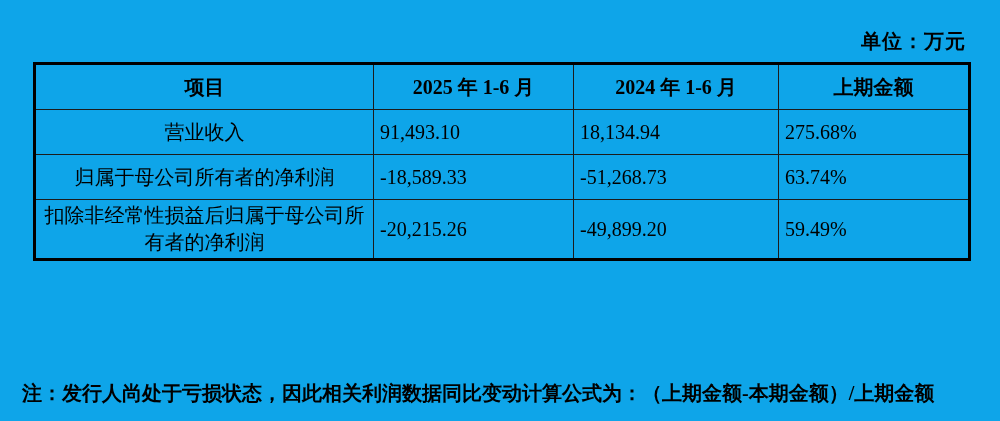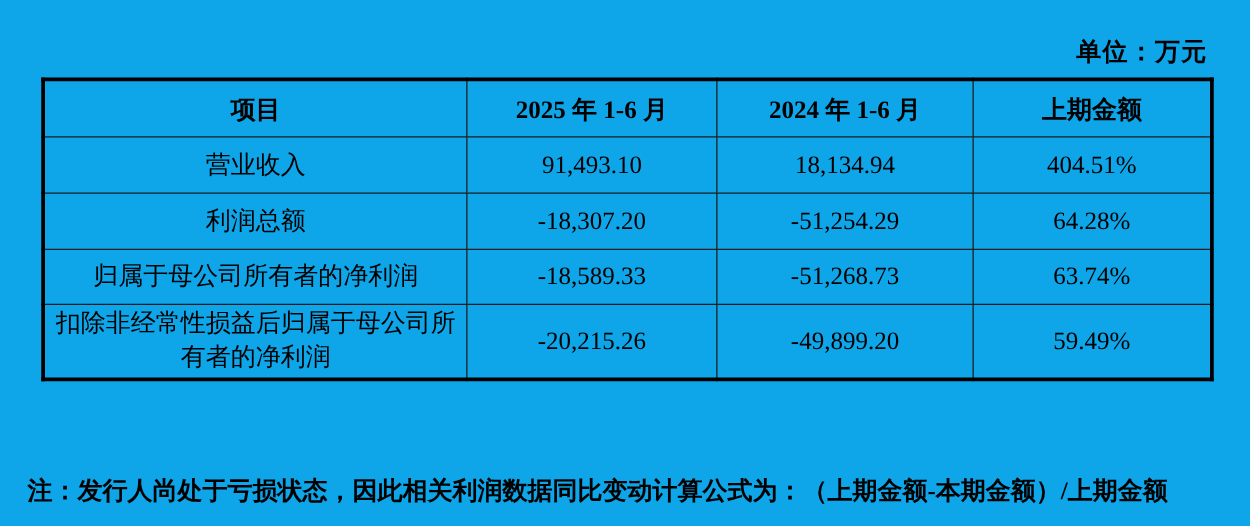--- a/index.html
+++ b/index.html
@@ -55,21 +55,21 @@
   table.fin-table tbody tr:nth-child(3) { height: 44px; }
   table.fin-table tbody tr:nth-child(4) { height: 53px; padding-left: 28px; }
   table.fin-table tbody tr:nth-child(5) { height: 57px; padding-left: 44px; }
   td.item {
     text-align: center;
     padding-left: 8px;
     padding-right: 16px;
     line-height: 27px;
   }
   td.num {
-    text-align: center;
+    text-align: left;
     padding-right: 14px;
     font-variant-numeric: lining-nums;
   }
   .note {
     position: absolute;
     top: 357px;
     left: 22px;
     width: 952px;
     font-size: 20px;
     font-weight: bold;
@@ -98,27 +98,21 @@
         <th>2025 年 1-6 月</th>
         <th>2024 年 1-6 月</th>
         <th>上期金额</th>
       </tr>
     </thead>
     <tbody>
       <tr>
         <td class="item">营业收入</td>
         <td class="num">91,493.10</td>
         <td class="num">18,134.94</td>
-        <td class="num">404.51%</td>
-      </tr>
-      <tr>
-        <td class="item">利润总额</td>
-        <td class="num">-18,307.20</td>
-        <td class="num">-51,254.29</td>
-        <td class="num">64.28%</td>
+        <td class="num">275.68%</td>
       </tr>
       <tr>
         <td class="item">归属于母公司所有者的净利润</td>
         <td class="num">-18,589.33</td>
         <td class="num">-51,268.73</td>
         <td class="num">63.74%</td>
       </tr>
       <tr>
         <td class="item">扣除非经常性损益后归属于母公司所有者的净利润</td>
         <td class="num">-20,215.26</td>

